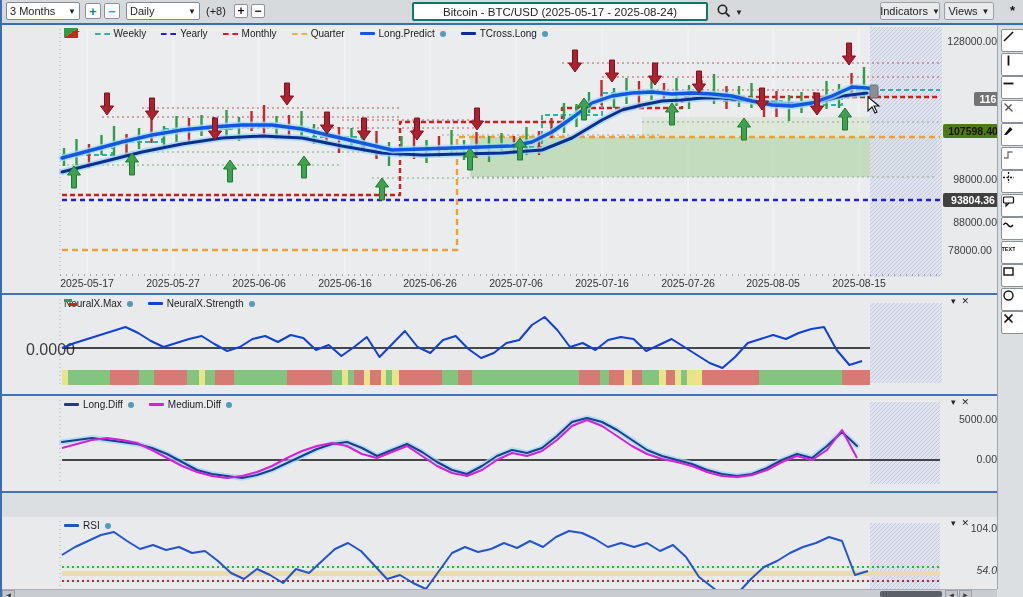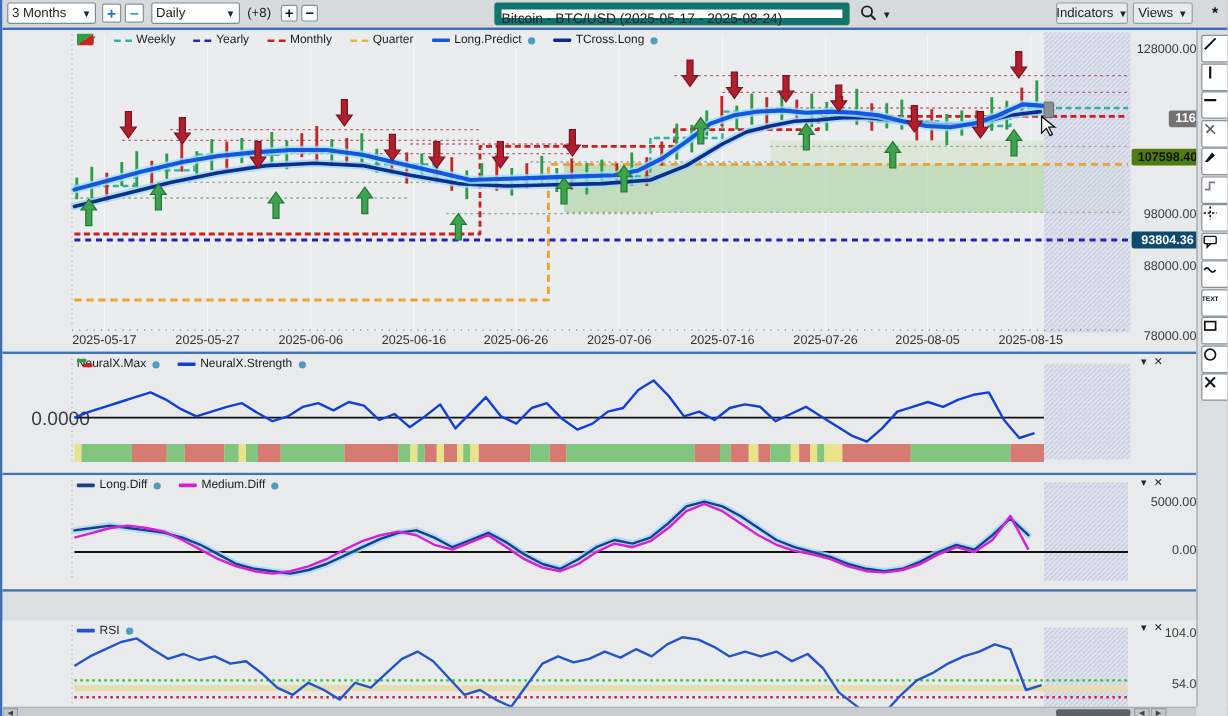--- a/index.html
+++ b/index.html
@@ -10,21 +10,21 @@
   .tb-item{position:absolute;top:2px;height:18px;box-sizing:border-box;font-size:11px;color:#222;}
   .tb-select{background:#fff;border:1px solid #7f8a94;border-radius:2px;display:flex;align-items:center;
              justify-content:space-between;padding:0 3px;}
   .tb-select .car{font-size:8px;color:#222;margin-left:4px;}
   .tb-btn{background:#fff;border:1px solid #8a939c;border-radius:2px;width:16px;top:3px;height:16px;
           display:flex;align-items:center;justify-content:center;font-weight:bold;font-size:13px;line-height:1;}
   .tb-btn.blue{color:#1b6fd8;}
   .tb-btn.teal{color:#2aa0c8;}
   .tb-btn.dark{color:#111;width:14px;height:14px;top:4px;font-size:12px;}
   .tb-text{top:5px;font-size:11px;color:#222;}
-  .tb-title{background:#fff;border:6px solid #0f766e;border-radius:2px;text-align:left;
+  .tb-title{background:#fff;border:2px solid #0f766e;border-radius:2px;text-align:center;
             font-size:11.5px;padding-top:2px;height:19px;}
   .tb-push{background:#e9eaec;border:1px solid #98a0a8;border-radius:2px;display:flex;align-items:center;
            justify-content:center;gap:4px;font-size:11px;}
   .tb-push .car{font-size:8px;}
   .star{top:3px;font-size:13px;font-weight:bold;color:#111;}
   
   .panel{position:absolute;left:0;width:995px;background:#e8eaec;}
   .sep{position:absolute;left:0;width:995px;height:2px;background:#4273b3;}
   svg{position:absolute;left:0;top:0;}
   .legend{position:absolute;left:62px;top:3px;display:flex;align-items:center;gap:15px;z-index:5;font-size:10px;color:#1c1c1c;}
@@ -267,23 +267,23 @@
         <text x="600" y="262" text-anchor="middle" font-size="10.5" fill="#333" font-family="Liberation Sans, sans-serif">2025-07-16</text>
         <text x="686" y="262" text-anchor="middle" font-size="10.5" fill="#333" font-family="Liberation Sans, sans-serif">2025-07-26</text>
         <text x="771" y="262" text-anchor="middle" font-size="10.5" fill="#333" font-family="Liberation Sans, sans-serif">2025-08-05</text>
         <text x="857" y="262" text-anchor="middle" font-size="10.5" fill="#333" font-family="Liberation Sans, sans-serif">2025-08-15</text>
       </svg>
     <div id="axis-main">
         <div class="ax-label" style="left: 941px; top: 10px;">128000.00</div>
         <div class="ax-label ax-badge" style="left: 972px; top: 67px; background: #737373; color: rgb(255, 255, 255);">116501.80</div>
         <div class="ax-label ax-badge" style="left: 941px; top: 99px; background: #4d7c0f; color: rgb(26, 16, 0);">107598.40</div>
         <div class="ax-label" style="left: 941px; top: 148px;">98000.00</div>
-        <div class="ax-label ax-badge" style="left: 941px; top: 168px; background: #0c4a6e; color: rgb(255, 255, 255);">93804.36</div>
+        <div class="ax-label ax-badge" style="left: 941px; top: 168px; background: #404040; color: rgb(255, 255, 255);">93804.36</div>
         <div class="ax-label" style="left: 941px; top: 191px;">88000.00</div>
-        <div class="ax-label" style="left: 941px; top: 249px;">78000.00</div>
+        <div class="ax-label" style="left: 941px; top: 219px; text-align: center;">78000.00</div>
       </div>
   </div>
   <div class="sep" style="top:293px;"></div>
 
   <div class="panel" id="panel-neural" style="top:295px;height:99px;">
     <div class="legend" id="legend-neural">
         <span class="lg-item">
           <svg width="14" height="10">
             <rect x="0" y="1" width="8" height="3" fill="#2d9e46"></rect>
             <rect x="5" y="5" width="8" height="3" fill="#cc2222"></rect>
@@ -415,21 +415,21 @@
         <rect x="868" y="6" width="70" height="82" fill="url(#hatch-p4)" opacity="0.8"></rect>
         <rect x="60" y="54" width="878" height="5" fill="#e9dcae"></rect>
         <line x1="60" y1="50" x2="938" y2="50" stroke="#18c818" stroke-width="2" stroke-dasharray="2 3"></line>
         <line x1="60" y1="64" x2="938" y2="64" stroke="#cc2030" stroke-width="2" stroke-dasharray="2 3"></line>
         <polyline points="60,38 73,30 86,24 99,18 112,15 125,24 138,32 151,28 164,33 177,30 190,36 203,34 216,44 229,56 242,62 255,52 268,58 281,66 294,52 307,56 320,44 333,32 346,26 359,34 372,48 385,62 398,58 411,66 424,72 437,54 450,36 463,30 476,35 489,32 502,26 515,31 528,24 541,30 554,20 567,14 580,16 593,22 606,30 619,26 632,30 645,26 658,34 671,28 684,40 697,60 710,70 723,80 736,76 749,62 762,50 775,44 788,36 801,30 814,26 827,20 840,24 853,58 866,54" fill="none" stroke="#2255cc" stroke-width="2" stroke-linejoin="round"></polyline>
         <line x1="58" y1="4" x2="58" y2="88" stroke="#aab2ba" stroke-dasharray="1 3" stroke-width="1"></line>
         <line x1="58" y1="92" x2="938" y2="92" stroke="#888" stroke-dasharray="1 5"></line>
       </svg>
     <div id="axis-rsi">
         <div class="ax-label" style="left: 941px; top: 5px;">104.0</div>
-        <div class="ax-label" style="left: 941px; top: 47px;">54.0</div>
+        <div class="ax-label" style="left: 941px; top: 47px; font-style: italic;">54.0</div>
         <div class="ax-label" style="left: 941px; top: 78px;">4.0</div>
       </div>
   </div>
 
   <div class="hscroll">
     <div class="hs-btn" style="left:0;">◀</div>
     <div class="hs-thumb" style="left:878px;width:62px;"></div>
     <div class="hs-btn" style="left:943px;">◀</div>
     <div class="hs-btn" style="left:957px;">▶</div>
   </div>

